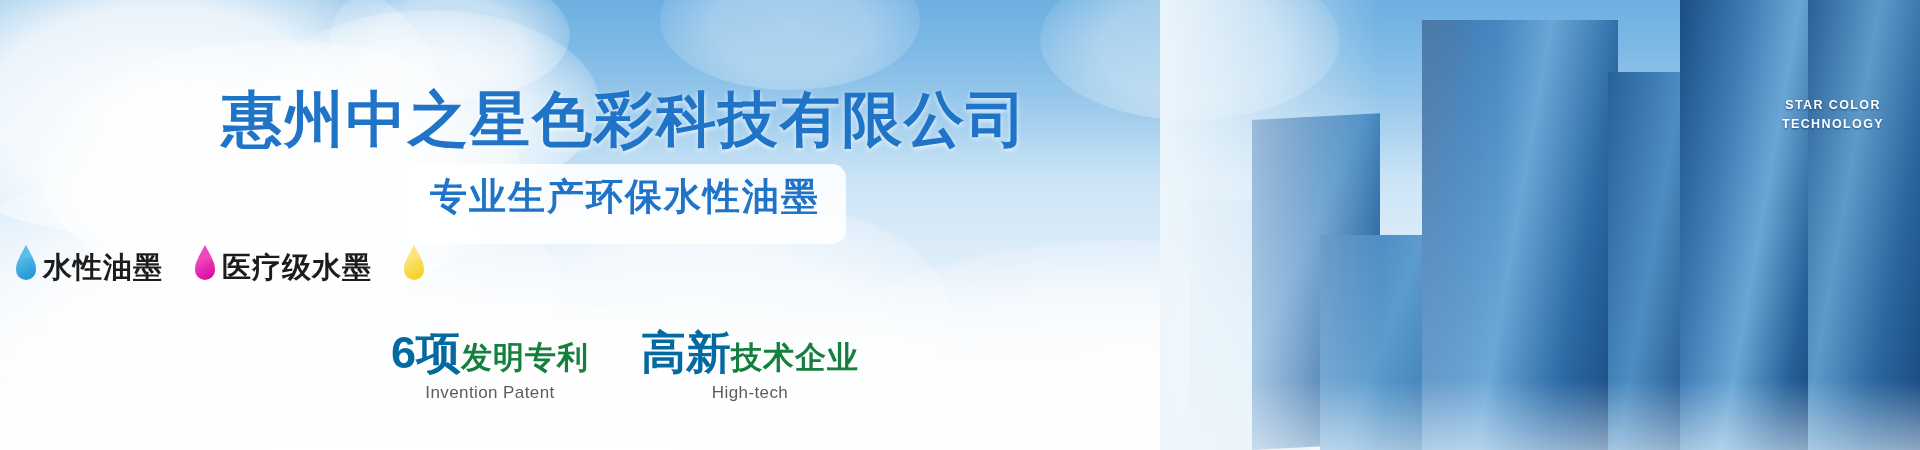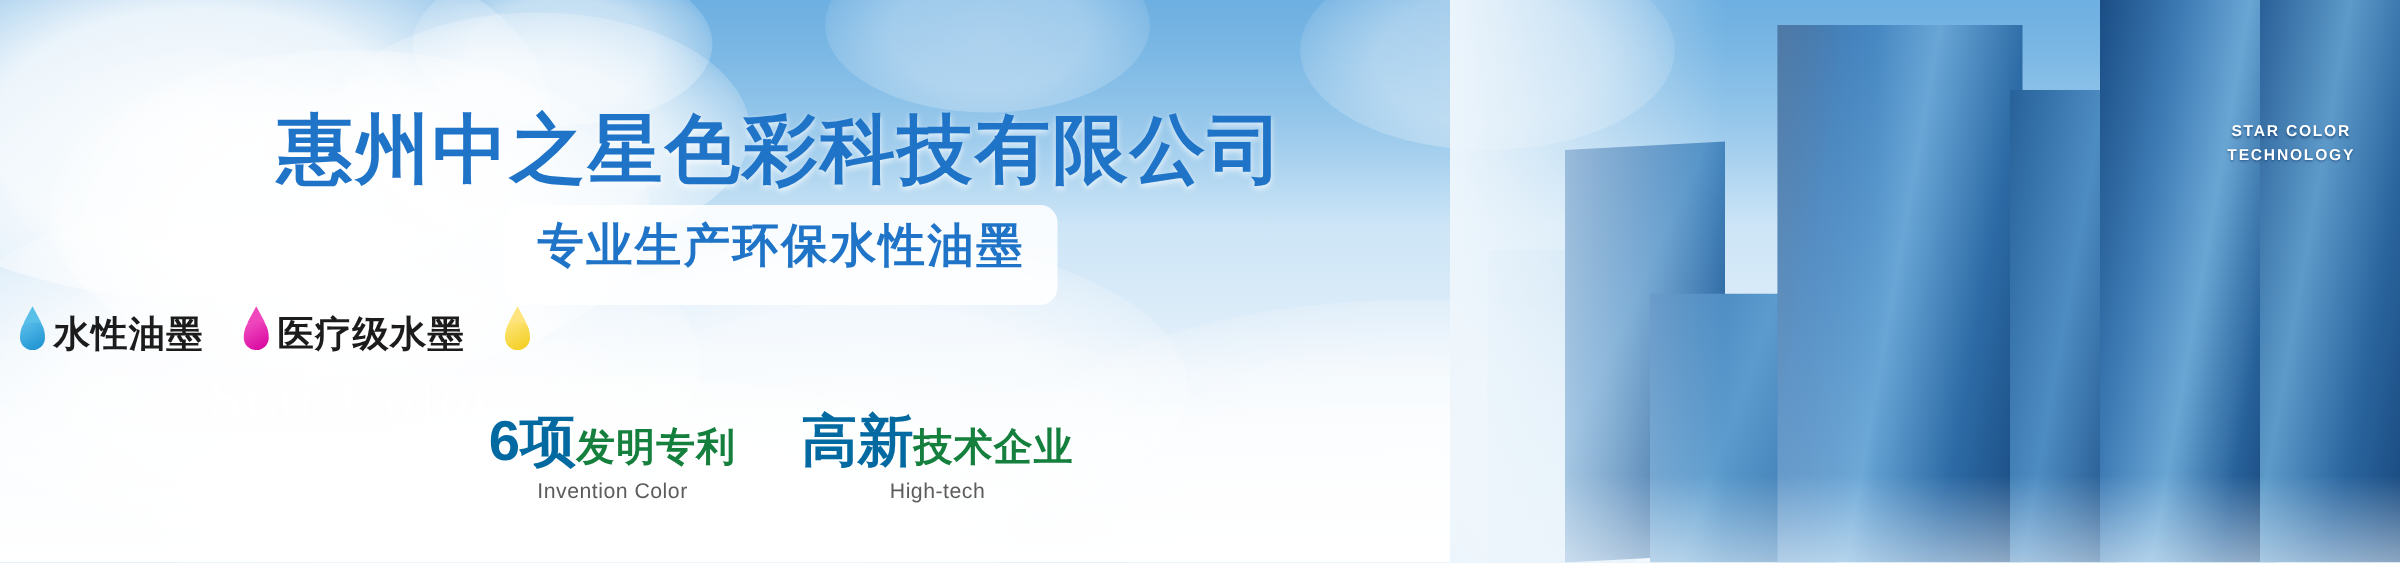--- a/index.html
+++ b/index.html
@@ -288,21 +288,21 @@
       <span class="ink">
         <span class="drop yellow"></span>
       </span>
     </div>
 
     <div class="badges">
       <div class="badge">
         <div class="badge-line">
           <span class="badge-big">6项</span><span class="badge-small">发明专利</span>
         </div>
-        <div class="badge-en">Invention Color</div>
+        <div class="badge-en">Invention Patent</div>
       </div>
       <div class="badge">
         <div class="badge-line">
           <span class="badge-big">高新</span><span class="badge-small">技术企业</span>
         </div>
         <div class="badge-en">High-tech</div>
       </div>
     </div>
 
   </div>

